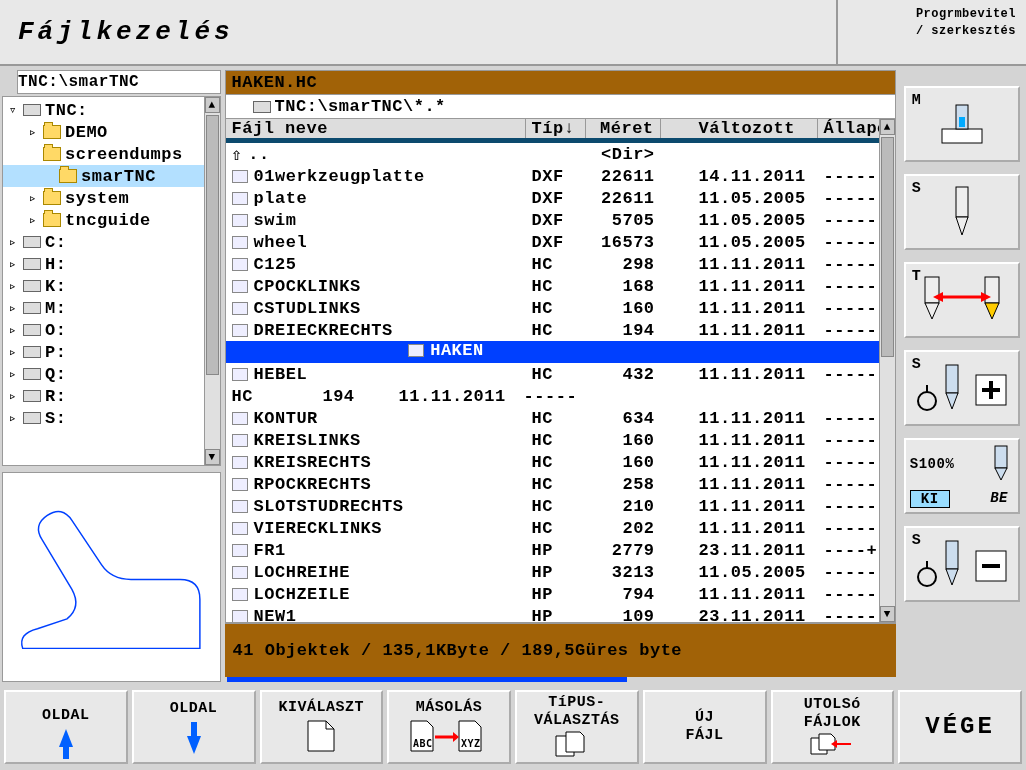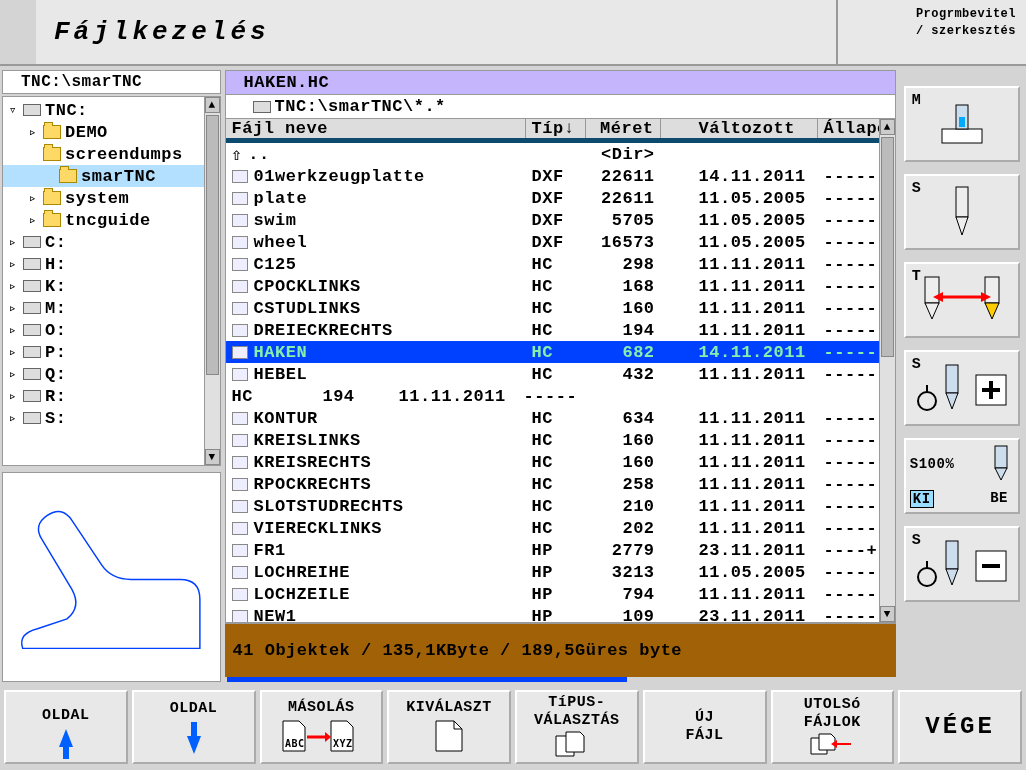--- a/index.html
+++ b/index.html
@@ -20,21 +20,20 @@
 }
 .header-title {
   flex: 1;
   padding: 10px 18px;
   font-size: 26px;
   font-style: italic;
   letter-spacing: 4px;
   background: #e8e8e8;
   display: flex;
   align-items: center;
-  margin-left: 36px;
 }
 .header-mode {
   width: 190px;
   padding: 6px 10px;
   background: #e8e8e8;
   border-left: 2px solid #999;
   font-size: 12px;
   text-align: right;
   line-height: 1.4;
 }
@@ -43,22 +42,22 @@
   height: 618px;
 }
 .left-col {
   width: 226px;
   display: flex;
   flex-direction: column;
 }
 .path-bar {
   background: #fff;
   border: 1px solid #999;
-  padding: 2px 18px;
-  margin: 4px 2px 0 2px;
+  padding: 2px 0;
+  margin: 4px 2px 0 17px;
   font-size: 16px;
 }
 .tree {
   background: #fff;
   border: 1px solid #999;
   margin: 2px 2px 0 2px;
   height: 370px;
   overflow: hidden;
   position: relative;
 }
@@ -87,33 +86,33 @@
   border:1px solid #999;
   margin:6px 2px 2px 2px;
   position:relative;
 }
 .mid-col {
   flex:1;
   display:flex;
   flex-direction:column;
   margin: 4px 2px 2px 2px;
 }
-.file-title { background:#c4b5fd; border:1px solid #999; padding:2px 18px; }
+.file-title { background:#a16207; border:1px solid #999; padding:2px 6px; }
 .file-path { background:#fff; border:1px solid #999; border-top:none; padding:2px 23px; display:flex; align-items:center; }
 .list-wrap { flex:1; background:#fff; border:1px solid #999; border-top:none; position:relative; overflow:hidden; }
 .list-head { display:flex; background:#ddd; border-bottom:5px solid #0c4a6e; height:24px; align-items:center; }
 .list-head div { padding:0 6px; border-right:1px solid #999; height:100%; display:flex; align-items:center; }
 .col-name { width: 300px; }
 .col-type { width: 60px; }
 .col-size { width: 75px; justify-content:flex-end; }
 .col-date { width: 125px; margin-left: 32px; }
 .col-stat { flex:1; }
 .list-body { position:absolute; top:24px; bottom:0; left:0; right:16px; overflow:hidden; }
 .file-row { display:flex; height:22px; align-items:center; }
-.file-row.sel { background:#0040ff; color:#86efac; }
+.file-row.sel { background:#0040ff; color:#ffffff;flex-direction:column; }
 .file-row .col-name { display:flex; align-items:center; padding-left:6px; }
 .file-row .col-type { padding-left:6px; }
 .file-row .col-size { text-align:right; padding-right:6px; justify-content:flex-end; display:flex; }
 .file-row .col-date { padding-left:6px; }
 .file-row .col-stat { padding-left:6px; }
 .fi { width:16px; height:13px; border:1px solid #888; background:#eef; margin-right:6px; display:inline-block; }
 .status-line { background:#a16207; padding:17px 8px; border-top:1px solid #999; }
 .progress { height:5px; background:#d4d4d4; position:relative; margin: 0 2px; }
 .progress .bar { position:absolute; left:0; top:0; bottom:0; background:#0040ff; }
 .right-col {
@@ -562,22 +561,22 @@
       </div>
       <div class="softkey-v" style="flex-direction: column; align-items: stretch; padding: 4px;">
         <div style="display: flex; justify-content: space-between; align-items: center;">
           <span>S100%</span>
           <svg width="26" height="40">
             <rect x="7" y="2" width="12" height="22" fill="#cde" stroke="#000"></rect>
             <polygon points="7,24 19,24 13,36" fill="#cde" stroke="#000"></polygon>
           </svg>
         </div>
         <div style="display: flex; justify-content: space-between; margin-top: 6px;">
-          <span style="background: rgb(153, 221, 255); border: 1px solid rgb(0, 0, 0); padding: 0px 2px;">KI</span>
-          <span style="padding: 0px 6px;">BE</span>
+          <span style="background: rgb(153, 221, 255); border: 1px solid rgb(0, 0, 0); padding: 0px 10px;">KI</span>
+          <span style="padding: 0px 6px; font-style: italic;">BE</span>
         </div>
       </div>
       <div class="softkey-v">
         <span class="lbl">S</span>
         <div>
           <svg width="100" height="55">
             <circle cx="15" cy="40" r="9" fill="none" stroke="#000" stroke-width="2"></circle>
             <line x1="15" y1="31" x2="15" y2="24" stroke="#000" stroke-width="2"></line>
             <rect x="34" y="4" width="12" height="28" fill="#cde" stroke="#000"></rect>
             <polygon points="34,32 46,32 40,48" fill="#cde" stroke="#000"></polygon>
@@ -592,38 +591,38 @@
 <div class="bottom" id="hkeys">
     <div class="softkey">
       <div>OLDAL</div>
       <div class="arrow-up"></div>
     </div>
     <div class="softkey">
       <div>OLDAL</div>
       <div class="arrow-down"></div>
     </div>
     <div class="softkey">
+      <div>KIVÁLASZT</div>
+      <svg width="34" height="38">
+        <path d="M4 4 L22 4 L30 12 L30 34 L4 34 Z" fill="#fff" stroke="#000"></path>
+        <path d="M22 4 L22 12 L30 12" fill="none" stroke="#000"></path>
+      </svg>
+    </div>
+    <div class="softkey">
       <div>MÁSOLÁS</div>
       <svg width="80" height="38">
         <path d="M2 4 L18 4 L24 10 L24 34 L2 34 Z" fill="#fff" stroke="#000"></path>
         <text x="4" y="30" font-size="10" font-family="monospace">ABC</text>
         <path d="M50 4 L66 4 L72 10 L72 34 L50 34 Z" fill="#fff" stroke="#000"></path>
         <text x="52" y="30" font-size="10" font-family="monospace">XYZ</text>
         <line x1="26" y1="20" x2="44" y2="20" stroke="#f00" stroke-width="3"></line>
         <polygon points="44,15 50,20 44,25" fill="#f00"></polygon>
       </svg>
     </div>
     <div class="softkey">
-      <div>KIVÁLASZT</div>
-      <svg width="34" height="38">
-        <path d="M4 4 L22 4 L30 12 L30 34 L4 34 Z" fill="#fff" stroke="#000"></path>
-        <path d="M22 4 L22 12 L30 12" fill="none" stroke="#000"></path>
-      </svg>
-    </div>
-    <div class="softkey">
       <div>TíPUS-</div>
       <div>VÁLASZTÁS</div>
       <svg width="50" height="30">
         <path d="M4 6 L18 6 L22 10 L22 26 L4 26 Z" fill="#fff" stroke="#000"></path>
         <path d="M14 2 L28 2 L32 6 L32 22 L14 22 Z" fill="#fff" stroke="#000"></path>
       </svg>
     </div>
     <div class="softkey">
       <div>ÚJ</div>
       <div>FÁJL</div>

